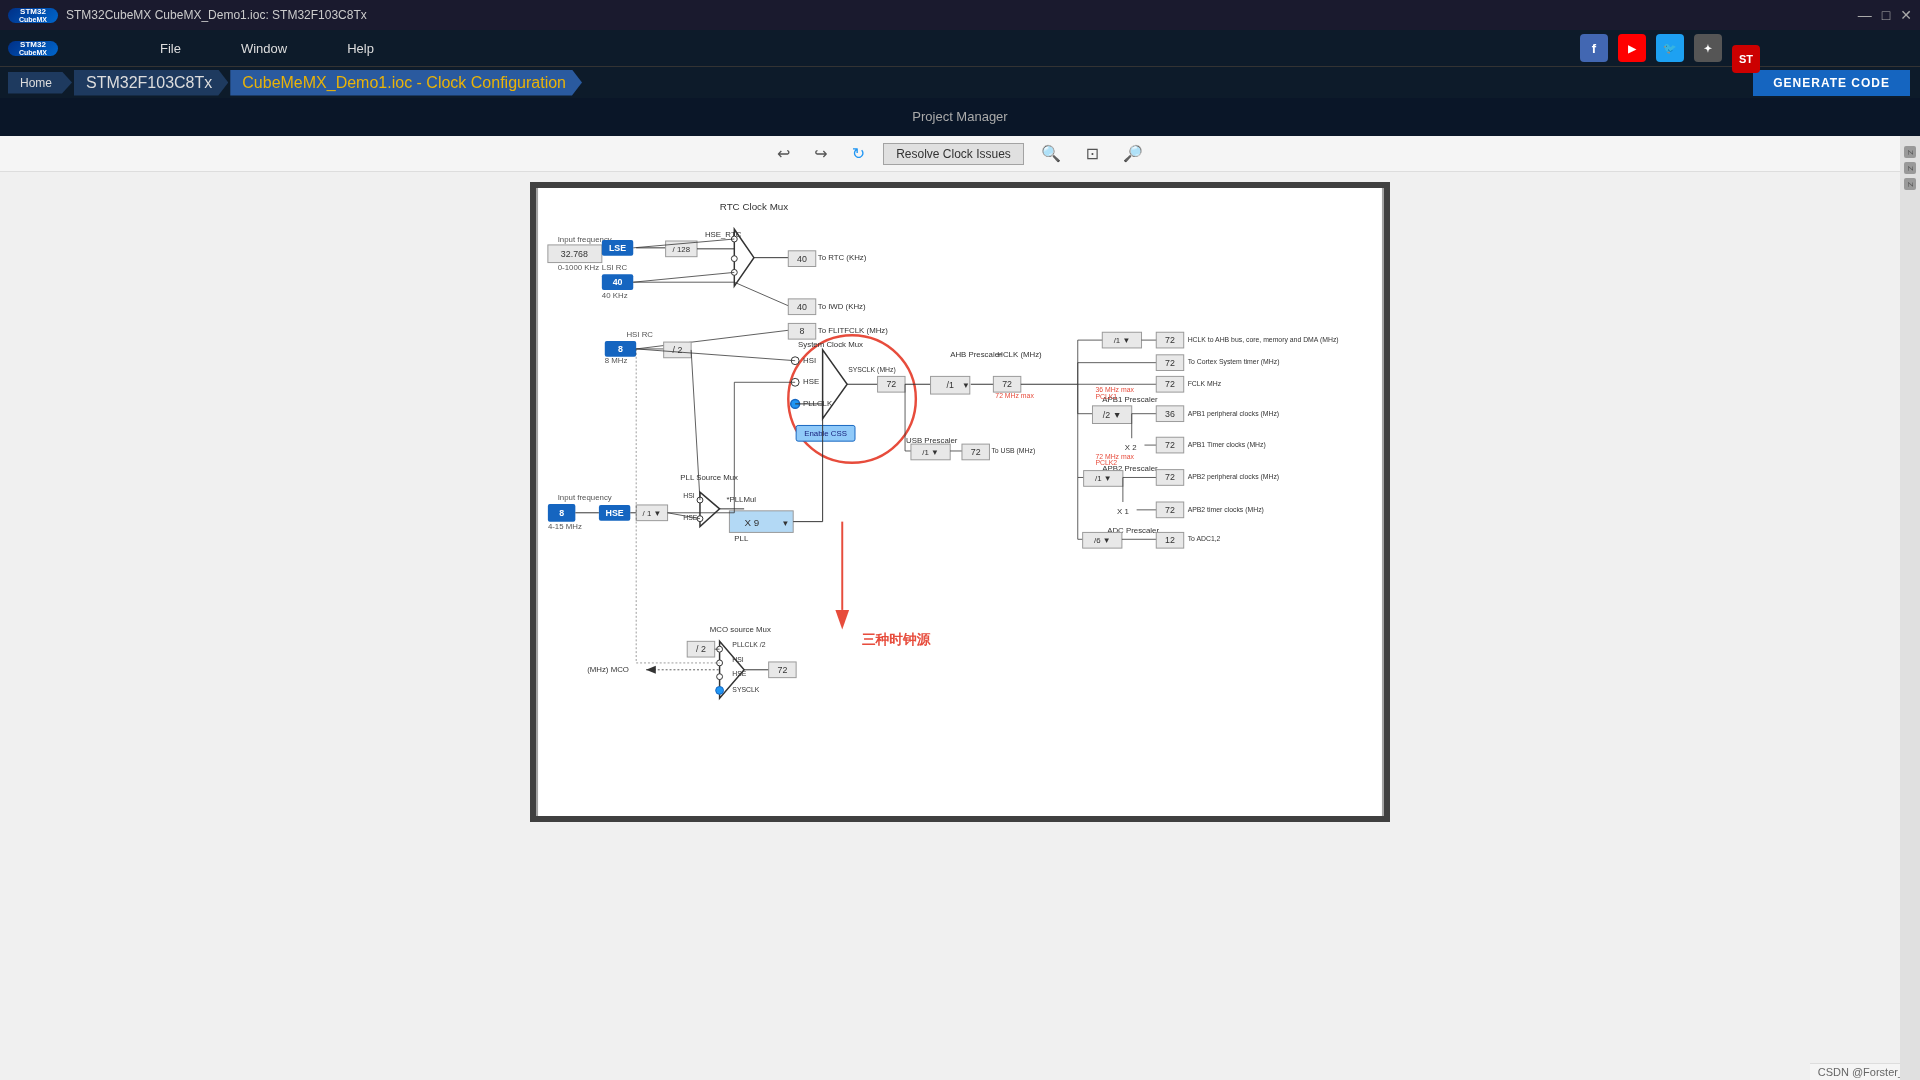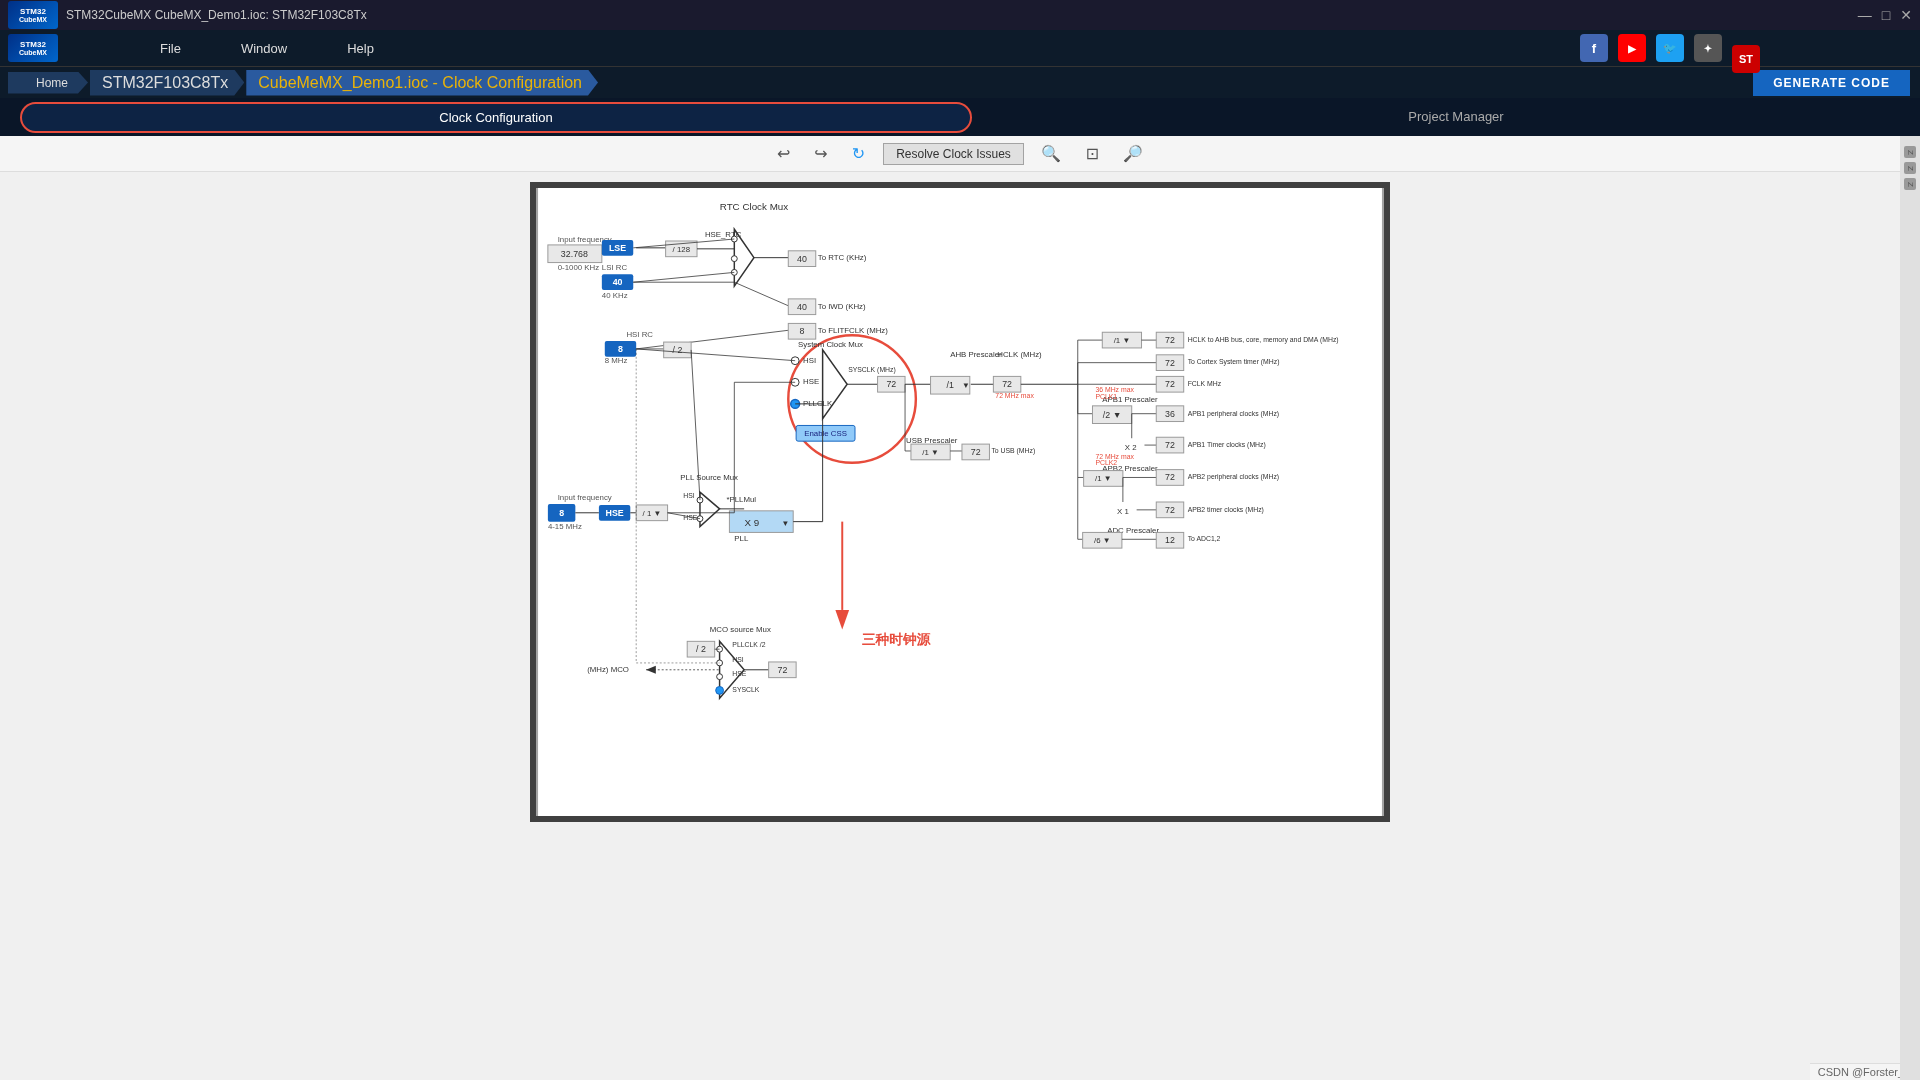--- a/index.html
+++ b/index.html
@@ -61,21 +61,21 @@
       padding: 4px 16px 4px 12px;
       font-size: 16px;
       clip-path: polygon(0 0, calc(100% - 10px) 0, 100% 50%, calc(100% - 10px) 100%, 0 100%);
       cursor: pointer;
       margin-right: 2px;
     }
     .breadcrumb-item.active { background: #2a5a9f; color: #eab308; }
     .breadcrumb-home {
       background: #1e3a5f;
       color: #ddd;
-      padding: 4px 20px 4px 28px;
+      padding: 4px 20px 4px 12px;
       clip-path: polygon(0 0, calc(100% - 10px) 0, 100% 50%, calc(100% - 10px) 100%, 0 100%);
       font-size: 12px;
       cursor: pointer;
       margin-right: 2px;
     }
     #generate-btn {
       margin-left: auto;
       background: #1565c0;
       color: white;
       border: none;
@@ -173,30 +173,30 @@
       background: #f5f5f5;
       border-top: 1px solid #ddd;
       font-size: 11px;
       color: #666;
       padding: 2px 8px;
     }
 
     
     .stm32-logo {
       width: 50px;
-      height: 28px;
+      height: 15px;
       background: linear-gradient(135deg, #003087, #0066cc);
       display: flex;
       flex-direction: column;
       align-items: center;
       justify-content: center;
       color: white;
       font-size: 7px;
       font-weight: bold;
-      border-radius: 3px;
+      border-radius: 14px;
     }
 
     .right-sidebar {
       width: 20px;
       background: #e0e0e0;
       position: absolute;
       right: 0;
       top: 136px;
       bottom: 0;
       display: flex;
@@ -268,21 +268,20 @@
 </div>
 
 <div id="breadcrumb">
   <div class="breadcrumb-home">Home</div>
   <div class="breadcrumb-item">STM32F103C8Tx</div>
   <div class="breadcrumb-item active">CubeMeMX_Demo1.ioc - Clock Configuration</div>
   <button id="generate-btn" class="breadcrumb-item" style="clip-path:none;margin-left:auto;background:#1565c0;color:white;border:none;font-size:12px;font-weight:bold;letter-spacing:1px;cursor:pointer;padding:6px 20px;">GENERATE CODE</button>
 </div>
 
 <div id="tabbar">
-  <div class="tab-item active">Clock Configuration</div>
   <div class="tab-item">Project Manager</div>
 </div>
 
 <div id="toolbar">
   <button class="toolbar-btn">↩</button>
   <button class="toolbar-btn">↪</button>
   <button class="toolbar-btn" style="color:#2196F3;">↻</button>
   <button id="resolve-btn">Resolve Clock Issues</button>
   <button class="toolbar-btn">🔍</button>
   <button class="toolbar-btn">⊡</button>

